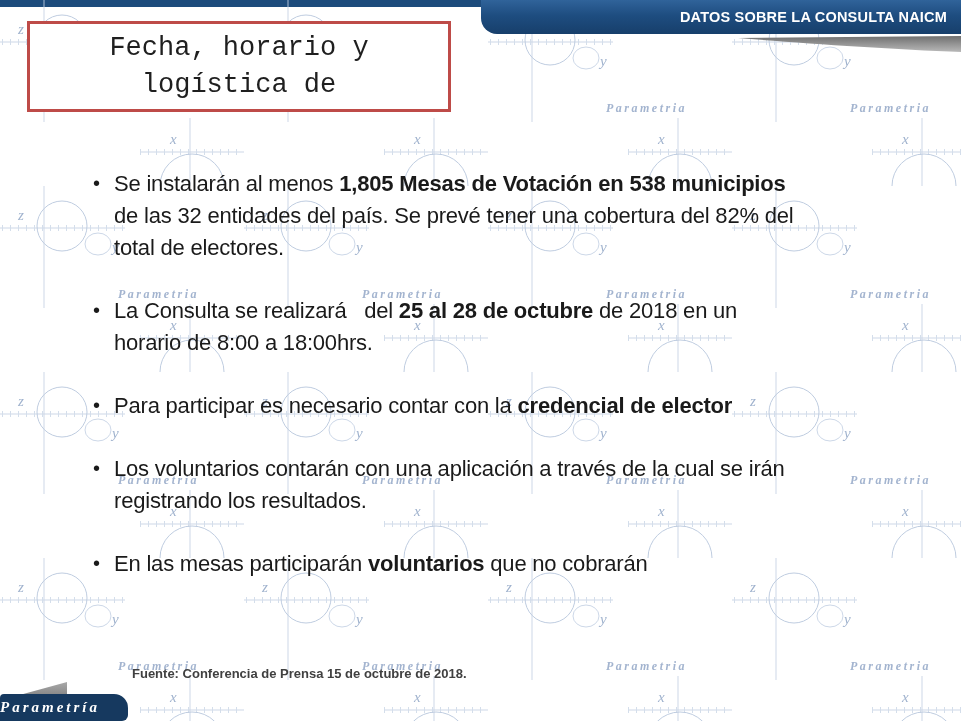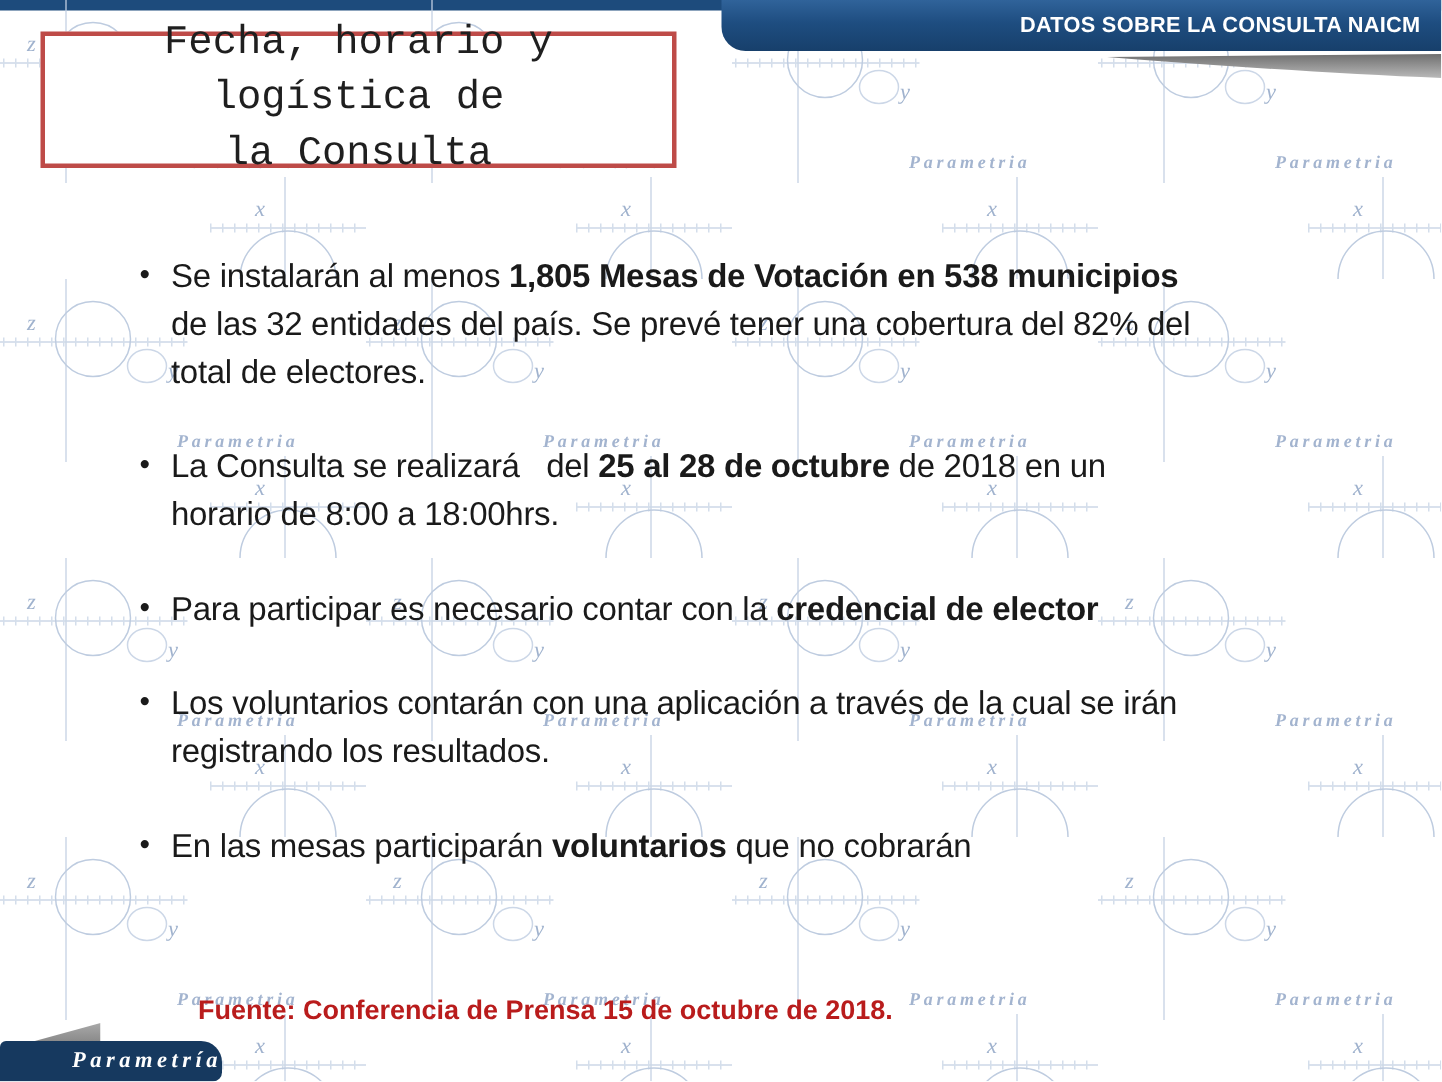--- a/index.html
+++ b/index.html
@@ -51,28 +51,28 @@
     position:relative; padding-left:21px; margin-bottom:31px;
     font-size:22px; line-height:32px; letter-spacing:-0.2px;
   }
   .bullets li::before{
     content:"•"; position:absolute; left:0; top:-1px; font-size:20px; color:#1a1a1a;
   }
   .bullets span{ white-space:pre-wrap; }
   .bullets span.b{ font-weight:bold; }
   
   .footer{ position:absolute; left:132px; top:665px; z-index:3; }
-  .footer div{ font-size:18px; line-height:17px; font-weight:bold; color:#b91c1c; }
+  .footer div{ font-size:13px; line-height:17px; font-weight:bold; color:#404040; }
   
   .pennant{ position:absolute; left:5px; top:682px; z-index:4; }
   .logo{
     position:absolute; left:0; top:694px; width:128px; height:27px; z-index:5;
     background:var(--navyDark,#16395f);
     border-radius:4px 14px 6px 0;
-    display:flex; align-items:center; justify-content:flex-end;padding-left:20px;
+    display:flex; align-items:center; justify-content:flex-start;
   }
   .logo-label{
     color:#fff; font-family:"Liberation Serif", serif; font-style:italic;
     font-weight:bold; font-size:15px; letter-spacing:3px; white-space:nowrap;
   }
 </style>
 </head>
 <body>
 
 <div class="slide" style="--navy: #1D4B7C; --navyDark: #16395F; --red: #BE4B48;">
@@ -113,21 +113,20 @@
 
   <div class="banner">
     <span class="banner-label">DATOS SOBRE LA CONSULTA NAICM</span>
   </div>
   <svg class="fold" width="223" height="18" viewBox="0 0 223 18" aria-hidden="true">
     <path d="M0,2 L223,0 L223,16 C150,13 62,7 0,2 Z" fill="url(#foldg)"></path>
   </svg>
 
   <div class="title-box">
     <div>Fecha, horario y logística de</div>
-    <div>la Consulta</div>
   </div>
 
   <ul class="bullets">
       <li><span>Se instalarán al menos </span><span class="b">1,805 Mesas de Votación en 538 municipios</span><span>
 de las 32 entidades del país. Se prevé tener una cobertura del 82% del
 total de electores.</span></li>
       <li><span>La Consulta se realizará   del </span><span class="b">25 al 28 de octubre</span><span> de 2018 en un
 horario de 8:00 a 18:00hrs.</span></li>
       <li><span>Para participar es necesario contar con la </span><span class="b">credencial de elector</span></li>
       <li><span>Los voluntarios contarán con una aplicación a través de la cual se irán

